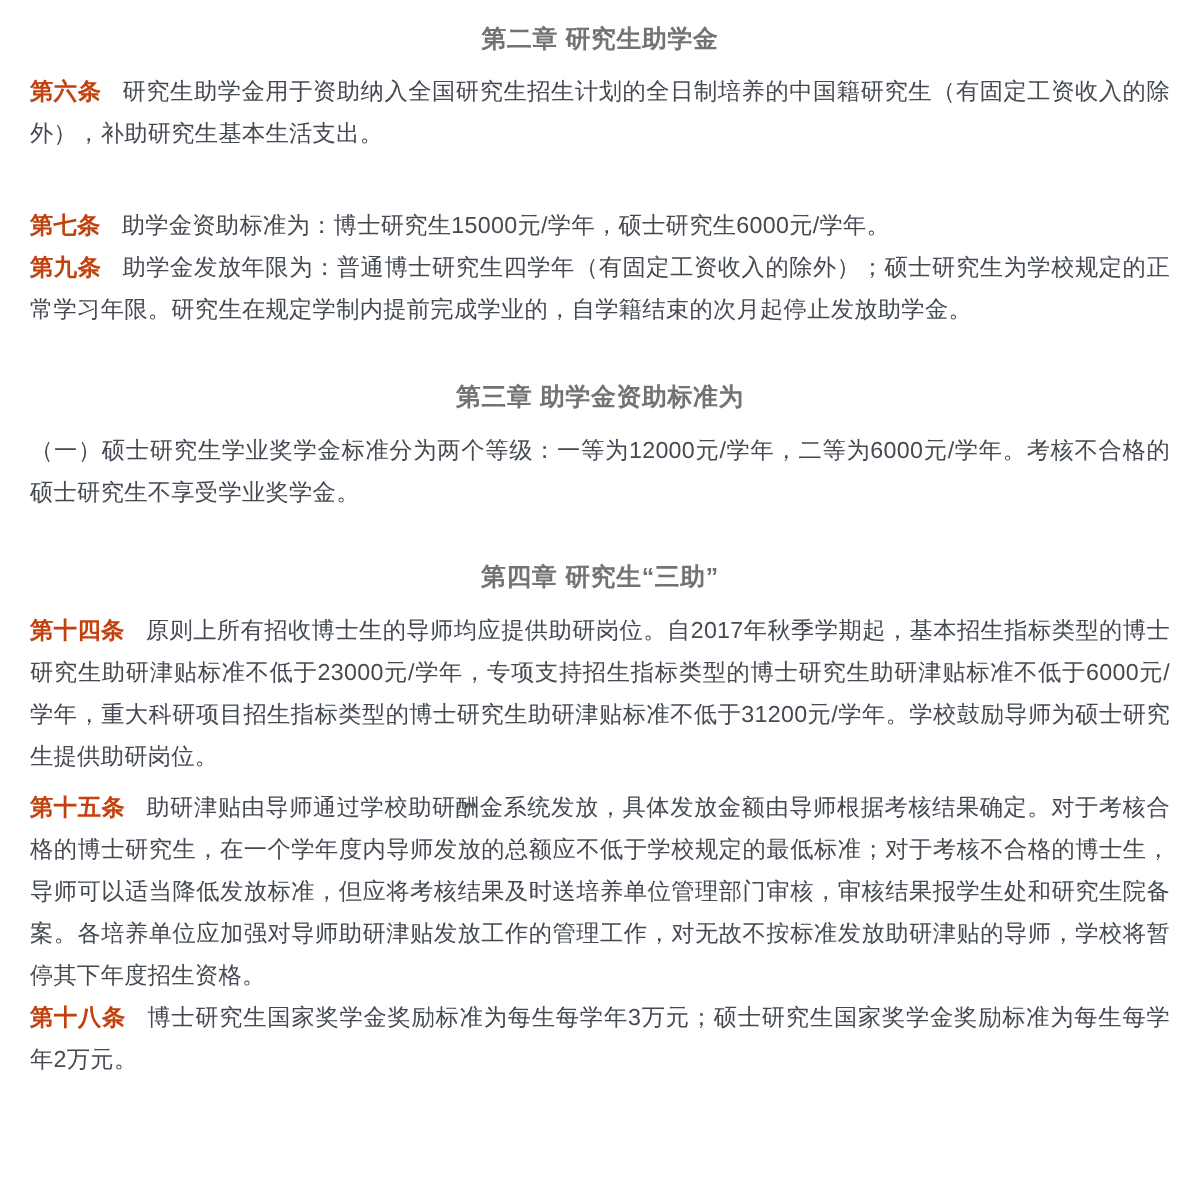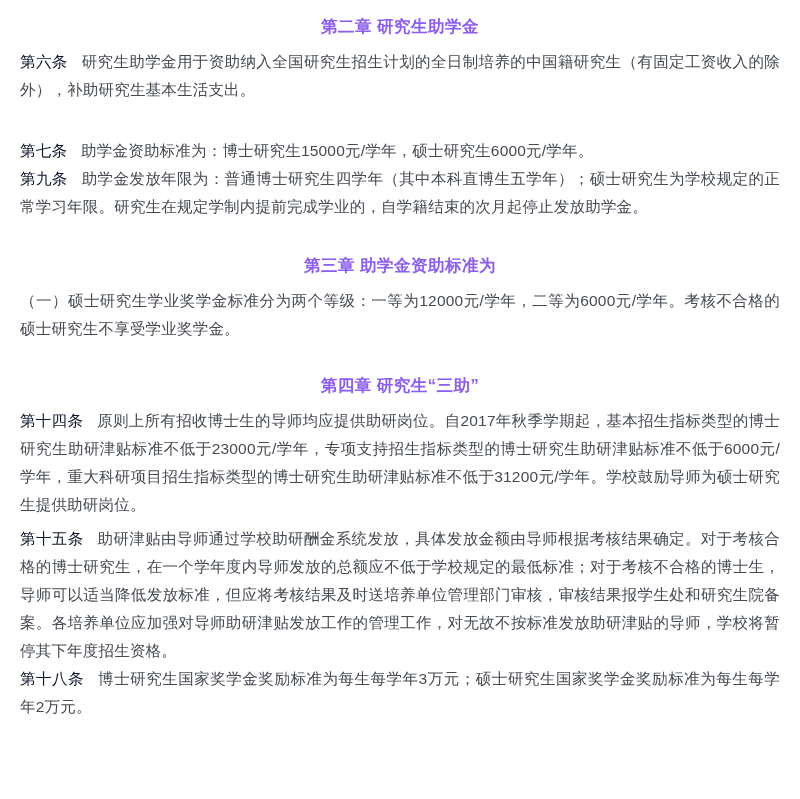--- a/index.html
+++ b/index.html
@@ -18,51 +18,51 @@
     width: 800px;
     padding: 14px 20px 0 20px;
   }
   
   .chapter {
     margin: 0 0 10px 0;
     font-size: 16.5px;
     font-weight: 700;
     line-height: 24px;
     text-align: center;
-    color: #8b5cf6;
+    color: #737373;
     letter-spacing: 0.5px;
   }
   
   .para {
     margin: 0;
     font-size: 15.5px;
     line-height: 28px;
     color: #454a52;
     text-align: justify;
     letter-spacing: 0.2px;
   }
   .para .label {
-    font-weight: 400;
-    color: #0f172a;
+    font-weight: 700;
+    color: #c2410c;
     margin-right: 14px;
   }
   
   [data-idx="1"]  { margin-bottom: 33px; }  
   [data-idx="4"]  { margin-top: 32px; }     
   [data-idx="7"]  { margin-top: 30px; }     
   [data-idx="9"]  { margin-top: 6px; }      
   [data-idx="10"] { margin-top: 27px; }     
 </style>
 </head>
 <body>
 
 <div class="doc" id="doc">
     <h2 class="chapter" data-idx="0">第二章 研究生助学金</h2>
     <p class="para" data-idx="1"><span class="label">第六条</span><span>研究生助学金用于资助纳入全国研究生招生计划的全日制培养的中国籍研究生（有固定工资收入的除外），补助研究生基本生活支出。</span></p>
     <p class="para" data-idx="2"><span class="label">第七条</span><span>助学金资助标准为：博士研究生15000元/学年，硕士研究生6000元/学年。</span></p>
-    <p class="para" data-idx="3"><span class="label">第九条</span><span>助学金发放年限为：普通博士研究生四学年（其中本科直博生五学年）；硕士研究生为学校规定的正常学习年限。研究生在规定学制内提前完成学业的，自学籍结束的次月起停止发放助学金。</span></p>
+    <p class="para" data-idx="3"><span class="label">第九条</span><span>助学金发放年限为：普通博士研究生四学年（有固定工资收入的除外）；硕士研究生为学校规定的正常学习年限。研究生在规定学制内提前完成学业的，自学籍结束的次月起停止发放助学金。</span></p>
     <h2 class="chapter" data-idx="4">第三章 助学金资助标准为</h2>
     <p class="para" data-idx="6"><span>（一）硕士研究生学业奖学金标准分为两个等级：一等为12000元/学年，二等为6000元/学年。考核不合格的硕士研究生不享受学业奖学金。</span></p>
     <h2 class="chapter" data-idx="7">第四章 研究生“三助”</h2>
     <p class="para" data-idx="8"><span class="label">第十四条</span><span>原则上所有招收博士生的导师均应提供助研岗位。自2017年秋季学期起，基本招生指标类型的博士研究生助研津贴标准不低于23000元/学年，专项支持招生指标类型的博士研究生助研津贴标准不低于6000元/学年，重大科研项目招生指标类型的博士研究生助研津贴标准不低于31200元/学年。学校鼓励导师为硕士研究生提供助研岗位。</span></p>
     <p class="para" data-idx="9"><span class="label">第十五条</span><span>助研津贴由导师通过学校助研酬金系统发放，具体发放金额由导师根据考核结果确定。对于考核合格的博士研究生，在一个学年度内导师发放的总额应不低于学校规定的最低标准；对于考核不合格的博士生，导师可以适当降低发放标准，但应将考核结果及时送培养单位管理部门审核，审核结果报学生处和研究生院备案。各培养单位应加强对导师助研津贴发放工作的管理工作，对无故不按标准发放助研津贴的导师，学校将暂停其下年度招生资格。</span></p>
     <p class="para" data-idx="11"><span class="label">第十八条</span><span>博士研究生国家奖学金奖励标准为每生每学年3万元；硕士研究生国家奖学金奖励标准为每生每学年2万元。</span></p>
   </div>
 
 </body></html>

